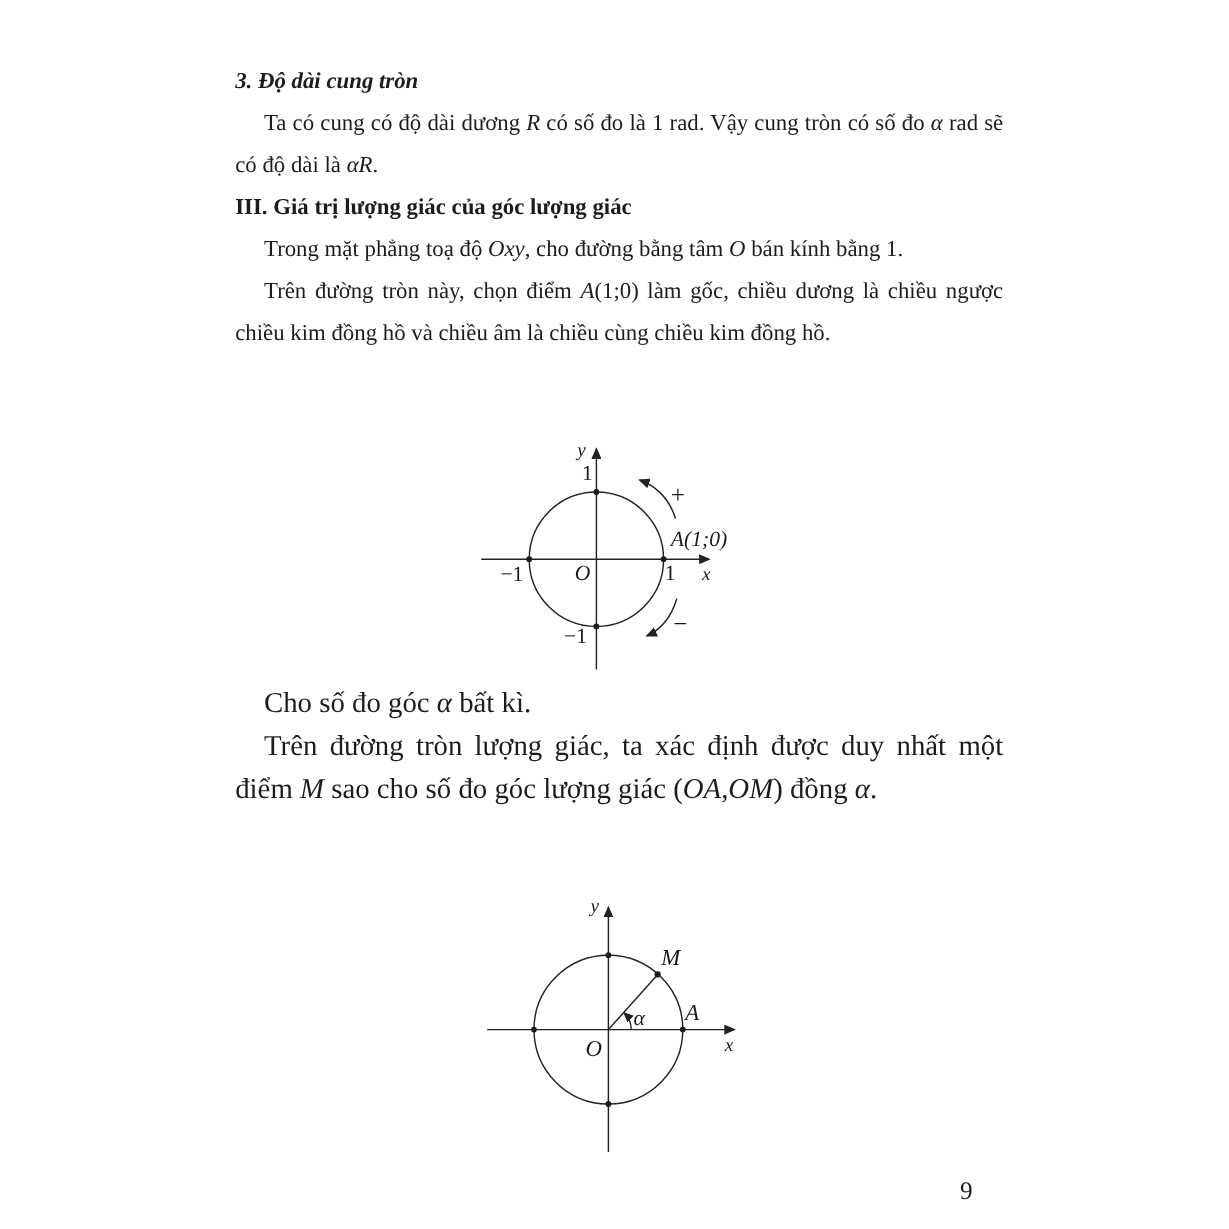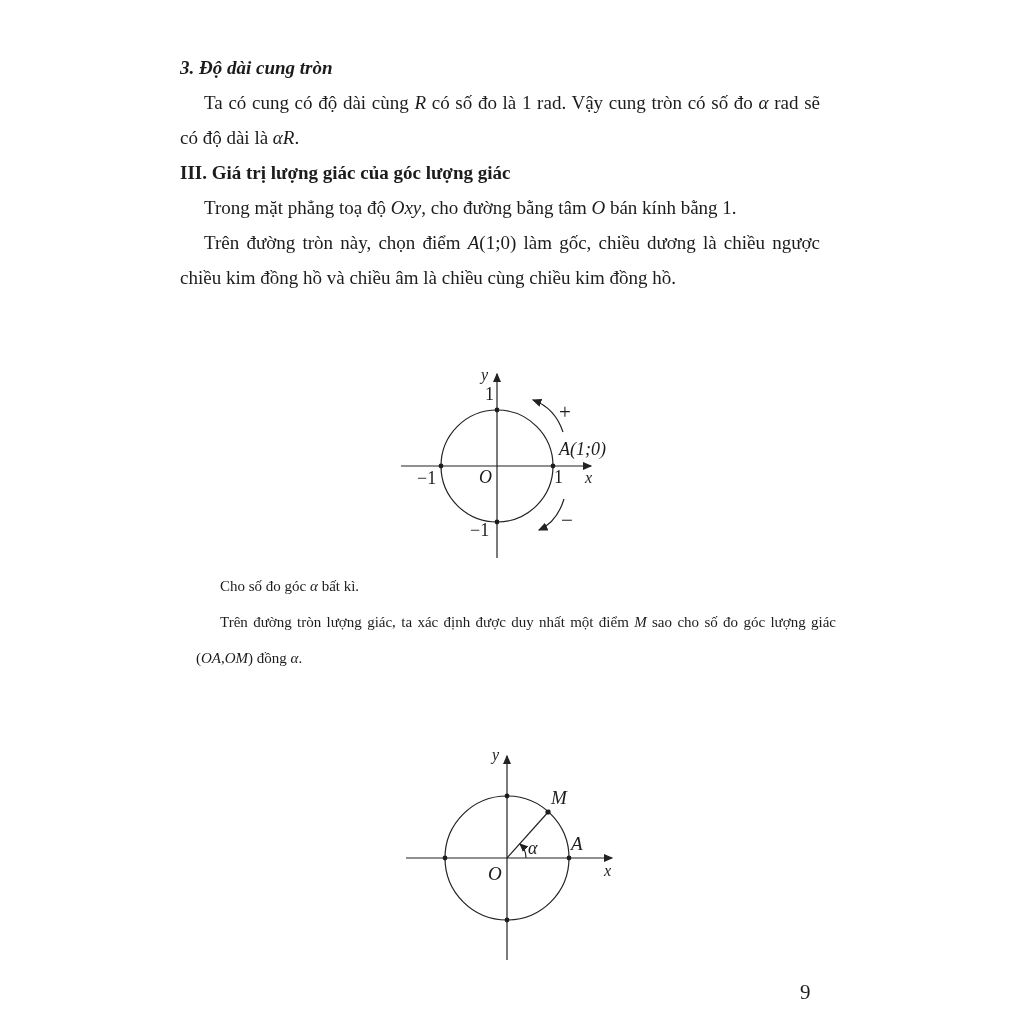--- a/index.html
+++ b/index.html
@@ -15,29 +15,29 @@
     font-family: "Liberation Serif", "DejaVu Serif", serif;
     color: #1c1c1c;
     overflow: hidden;
   }
   .text-block {
     position: absolute;
     width: 640px;
     text-align: justify;
   }
   .text-top {
-    left: 180px;
+    left: 196px;
     top: 50px;
     font-size: 19px;
     line-height: 35px;
   }
   .text-mid {
     left: 196px;
     top: 568px;
-    font-size: 15px;
+    font-size: 24px;
     line-height: 36px;
   }
   .block { margin: 0; }
   .para { text-indent: 24px; }
   .heading { font-weight: bold; }
   .heading-italic { font-weight: bold; font-style: italic; }
   .seg-n { font-style: normal; font-weight: normal; }
   .seg-i { font-style: italic; }
   .seg-b { font-weight: bold; }
   .seg-bi { font-weight: bold; font-style: italic; }
@@ -64,21 +64,21 @@
     color: #1c1c1c;
   }
 </style>
 </head>
 <body>
 
 <div class="page">
 
   <div class="text-block text-top">
     <div class="block heading-italic"><span class="seg-bi">3. Độ dài cung tròn</span></div>
-    <div class="block para"><span class="seg-n">Ta có cung có độ dài cùng </span><span class="seg-i">R</span><span class="seg-n"> có số đo là 1 rad. Vậy cung tròn có số đo </span><span class="seg-i">α</span><span class="seg-n"> rad sẽ có độ dài là </span><span class="seg-i">αR</span><span class="seg-n">.</span></div>
+    <div class="block para"><span class="seg-n">Ta có cung có độ dài dương </span><span class="seg-i">R</span><span class="seg-n"> có số đo là 1 rad. Vậy cung tròn có số đo </span><span class="seg-i">α</span><span class="seg-n"> rad sẽ có độ dài là </span><span class="seg-i">αR</span><span class="seg-n">.</span></div>
     <div class="block heading"><span class="seg-b">III. Giá trị lượng giác của góc lượng giác</span></div>
     <div class="block para"><span class="seg-n">Trong mặt phẳng toạ độ </span><span class="seg-i">Oxy</span><span class="seg-n">, cho đường bằng tâm </span><span class="seg-i">O</span><span class="seg-n"> bán kính bằng 1.</span></div>
     <div class="block para"><span class="seg-n">Trên đường tròn này, chọn điểm </span><span class="seg-i">A</span><span class="seg-n">(1;0) làm gốc, chiều dương là chiều ngược chiều kim đồng hồ và chiều âm là chiều cùng chiều kim đồng hồ.</span></div>
   </div>
 
   <svg class="diagram diagram-1" width="235" height="202" viewBox="0 0 235 202">
     <defs>
       <marker id="arr1" markerWidth="9" markerHeight="7" refX="7" refY="3.5" orient="auto">
         <path d="M0,0 L8,3.5 L0,7 z" fill="#222222"></path>
       </marker>

